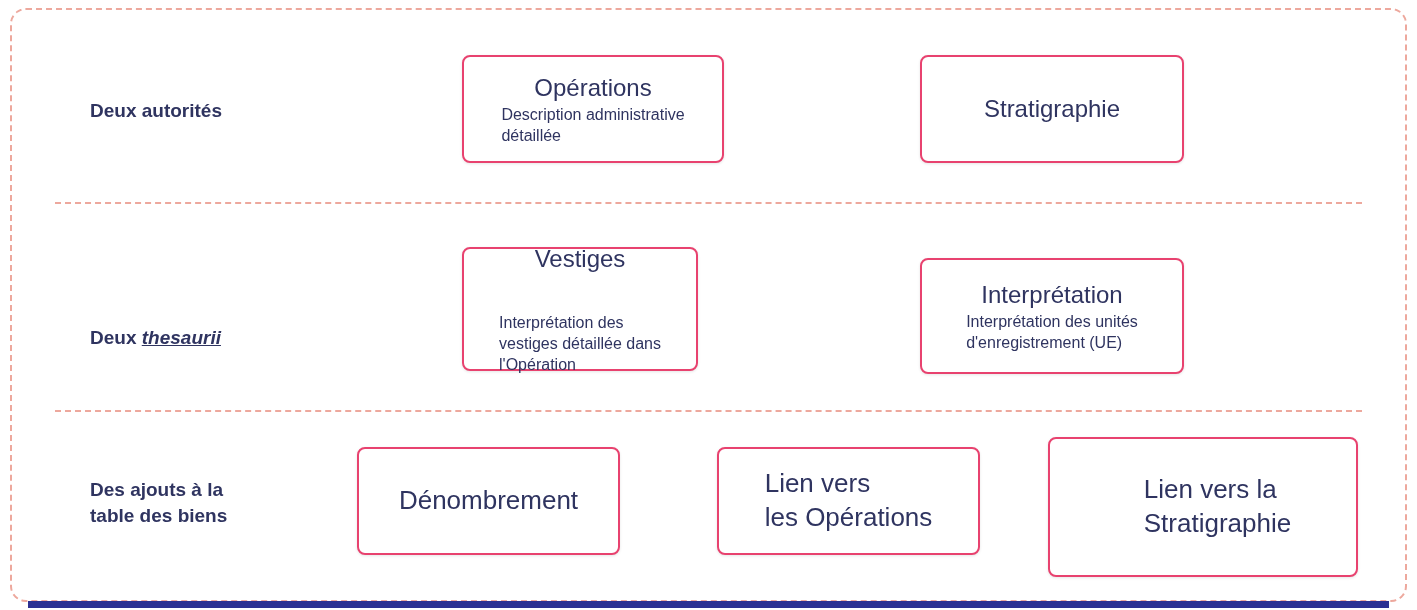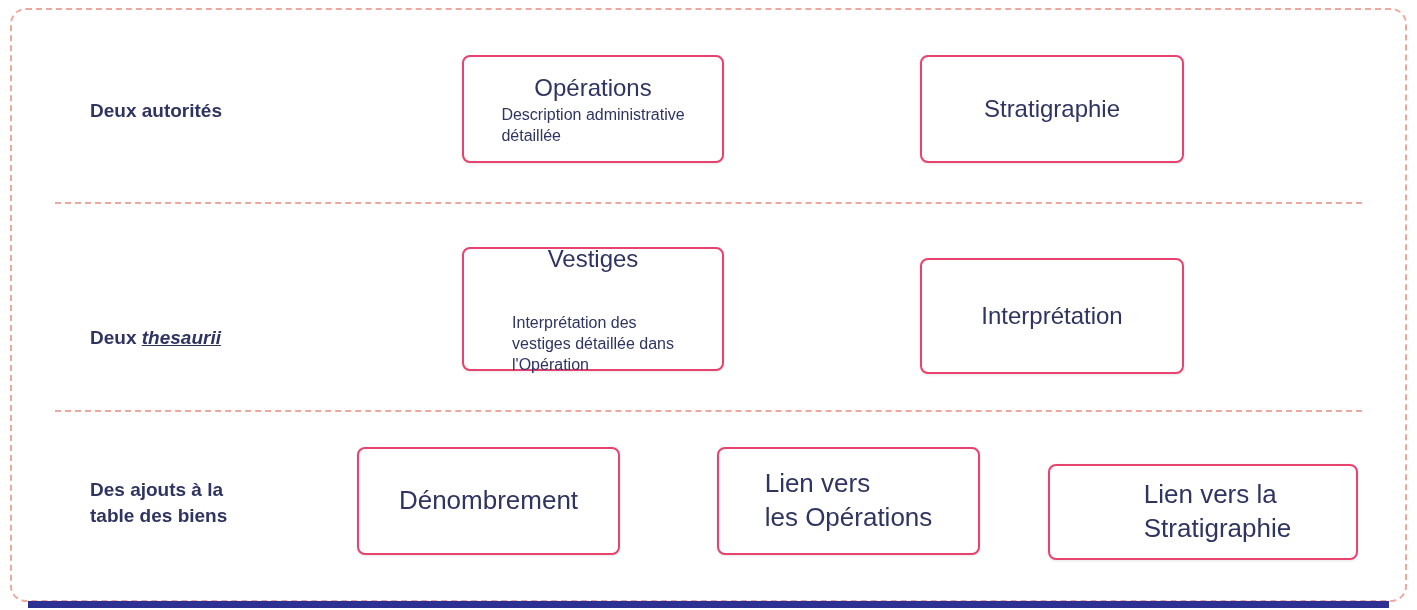--- a/index.html
+++ b/index.html
@@ -68,25 +68,25 @@
   .box-title.big { font-size: 26px; }
   .box-sub {
     font-size: 16px;
     color: var(--text, #2f3460);
     white-space: pre-line;
     line-height: 1.3;
     margin-top: 2px;
   }
   .b-operations        { left: 462px;  top: 55px;  width: 262px; height: 108px; }
   .b-stratigraphie     { left: 920px;  top: 55px;  width: 264px; height: 108px; }
-  .b-vestiges          { left: 462px;  top: 247px; width: 262px; height: 124px; gap: 37px; }
+  .b-vestiges          { left: 462px;  top: 247px; width: 236px; height: 124px; gap: 37px; }
   .b-interpretation    { left: 920px;  top: 258px; width: 264px; height: 116px; }
   .b-denombrement      { left: 357px;  top: 447px; width: 263px; height: 108px; }
   .b-lien-operations   { left: 717px;  top: 447px; width: 263px; height: 108px; }
-  .b-lien-stratigraphie{ left: 1048px; top: 464px; width: 310px; height: 96px; padding-left: 39px; }
+  .b-lien-stratigraphie{ left: 1048px; top: 437px; width: 310px; height: 140px; padding-left: 39px; }
   .bottom-bar {
     position: absolute;
     left: 28px;
     bottom: 2px;
     width: 1361px;
     height: 7px;
     background: var(--bottom-bar, #2d3192);
   }
 </style>
 </head>
@@ -116,20 +116,22 @@
 
   <div class="box b-vestiges">
     <div class="box-title">Vestiges</div>
     <div class="box-sub">Interprétation des
 vestiges détaillée dans
 l'Opération</div>
   </div>
 
   <div class="box b-interpretation">
     <div class="box-title">Interprétation</div>
+    <div class="box-sub">Interprétation des unités
+d'enregistrement (UE)</div>
   </div>
 
   <div class="sep sep2"></div>
 
   <div class="row-label label3">Des ajouts à la
 table des biens</div>
 
   <div class="box b-lien-operations">
     <div class="box-title big">Lien vers
 les Opérations</div>

